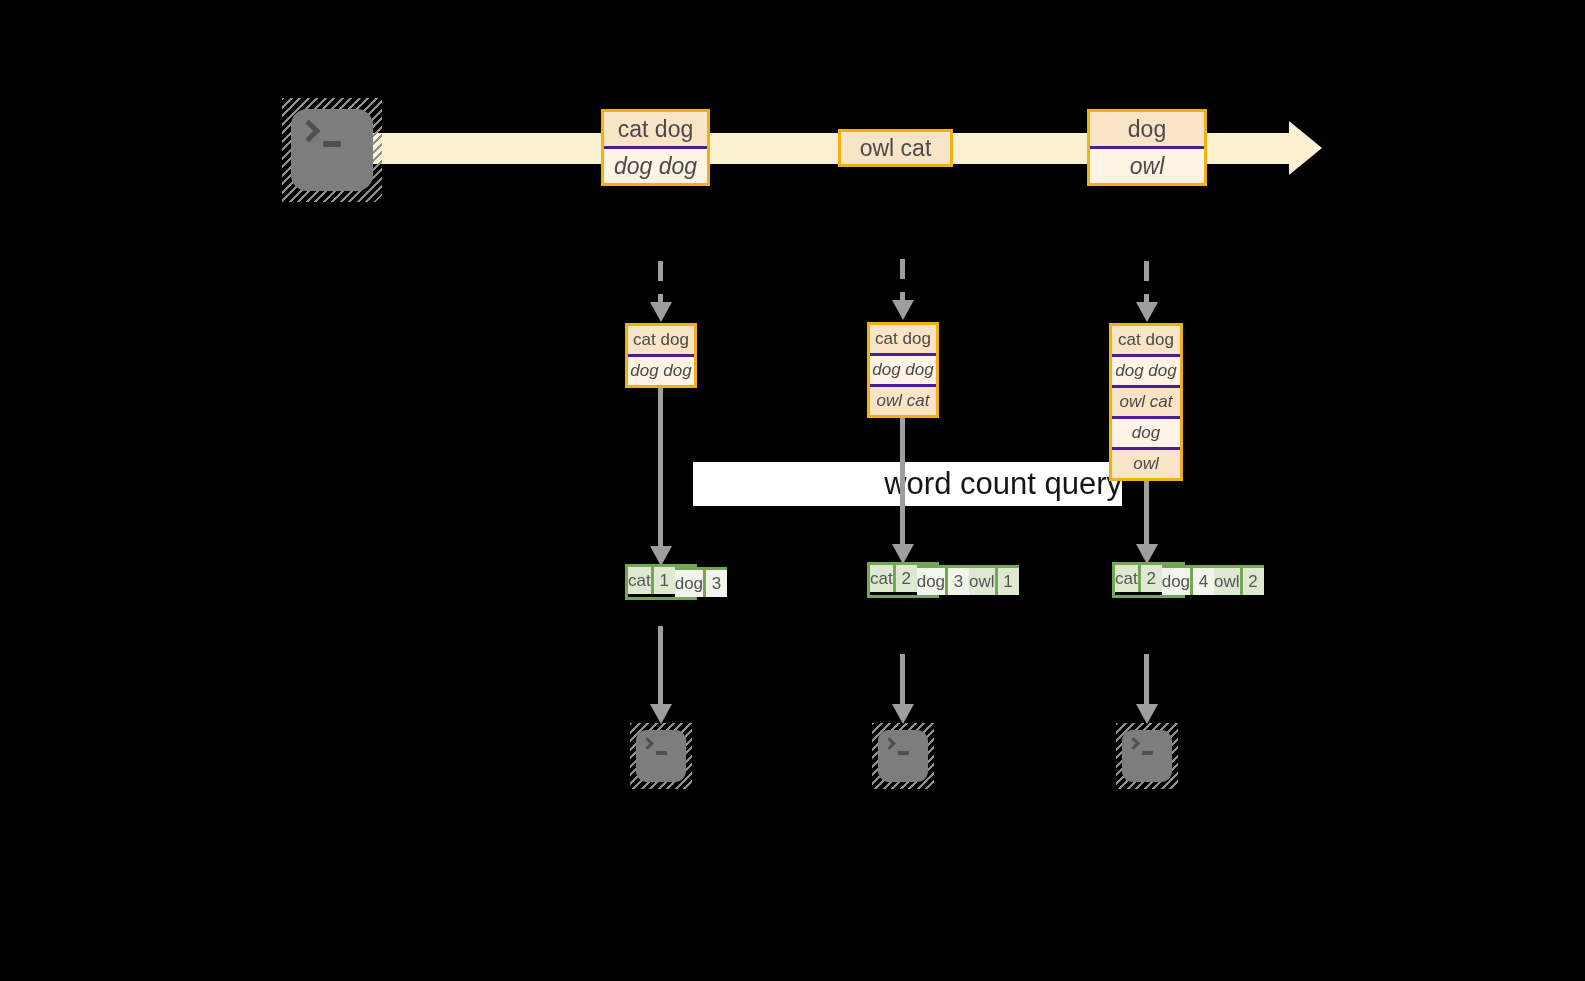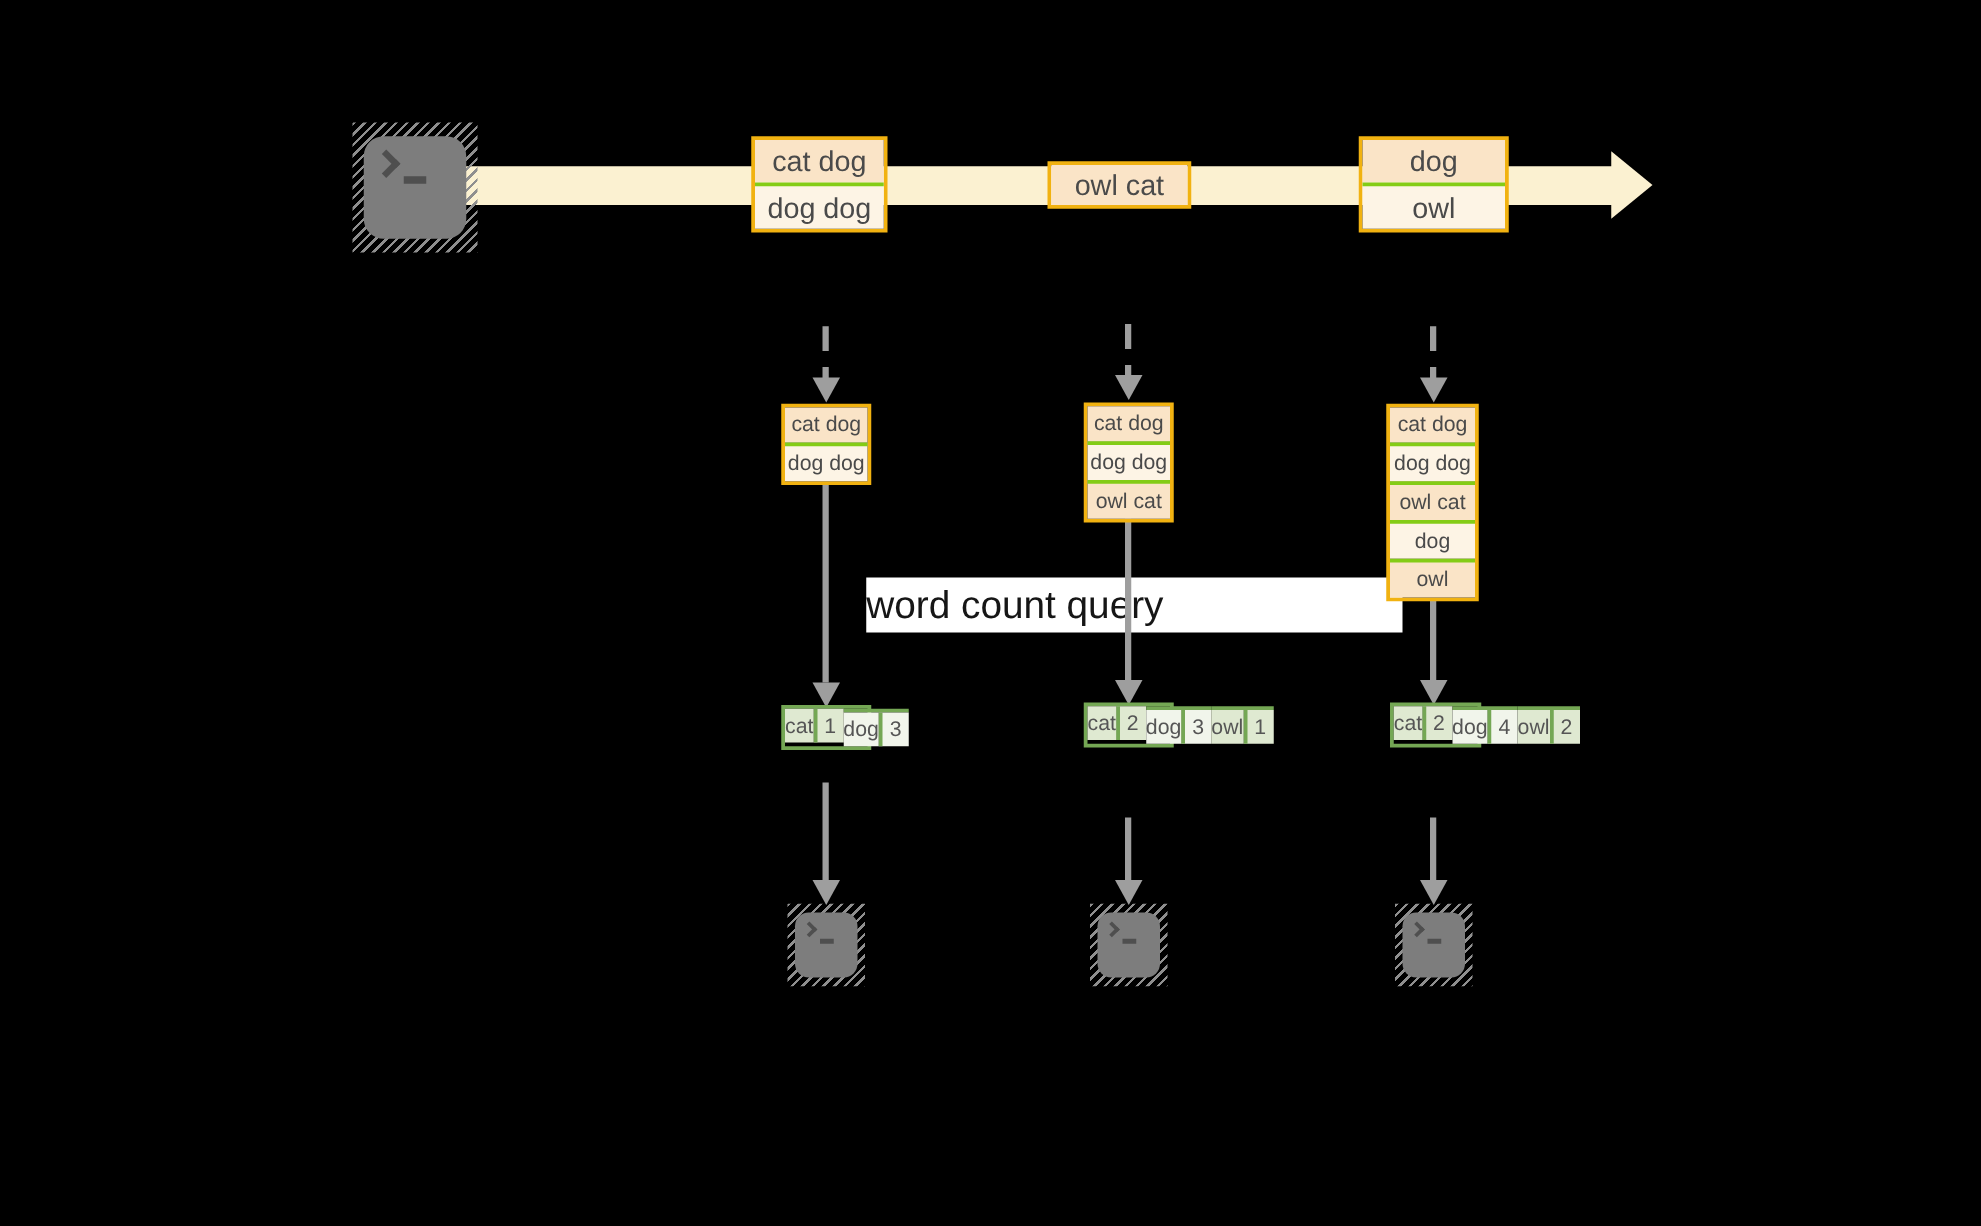--- a/index.html
+++ b/index.html
@@ -10,21 +10,21 @@
   .abs{position:absolute;}
 
   
   .band{background:#FBF1D1;z-index:1;}
   .bandhead{width:0;height:0;border-top:27px solid transparent;border-bottom:27px solid transparent;
     border-left:33px solid #FBF1D1;z-index:1;}
 
   
   .ebox{border:3px solid #F1B211;display:flex;flex-direction:column;z-index:3;box-sizing:border-box;}
   .ebox .cell{display:flex;align-items:center;justify-content:center;color:#4a4a4a;}
-  .ebox .cell + .cell{border-top:3px solid #84cc16;}
+  .ebox .cell + .cell{border-top:3px solid #4c1d95;font-style:italic;}
   .ev .cell{height:34px;font-size:23px;}
   .ev1 .cell{height:32px;}
   .stack{z-index:5;}
   .stack .cell{height:28px;font-size:17px;}
   .peach{background:#FAE4C7;}
   .cream{background:#FDF4E5;}
 
   
   .gtable{border:3px solid #74A754;display:flex;flex-direction:row;z-index:5;box-sizing:border-box;}
   .grow{display:flex;height:27px;}
@@ -50,21 +50,21 @@
     border-color:#4f4f4f;transform:rotate(45deg);}
   .term .udash{position:absolute;background:#4f4f4f;}
   .term-big .inner{left:9px;top:11px;right:9px;bottom:11px;border-radius:16px;}
   .term-big .chev{left:10px;top:14px;width:11px;height:11px;border-width:5px;}
   .term-big .udash{left:32px;top:32px;width:18px;height:6px;}
   .term-sm .inner{left:6px;top:7px;right:6px;bottom:7px;border-radius:11px;}
   .term-sm .chev{left:7px;top:9px;width:6px;height:6px;border-width:3px;}
   .term-sm .udash{left:20px;top:21px;width:11px;height:4px;}
 
   
-  .qbox{background:#FFFFFF;z-index:2;display:flex;align-items:center;justify-content:flex-start;
+  .qbox{background:#FFFFFF;z-index:2;display:flex;align-items:center;justify-content:flex-end;
     font-size:31px;color:#161616;font-weight:400;}
 </style>
 </head>
 <body>
 
 <div class="canvas">
 
   <div class="abs band" style="left:370px;top:133px;width:920px;height:31px;"></div>
   <div class="abs bandhead" style="left:1289px;top:121px;"></div>
 

